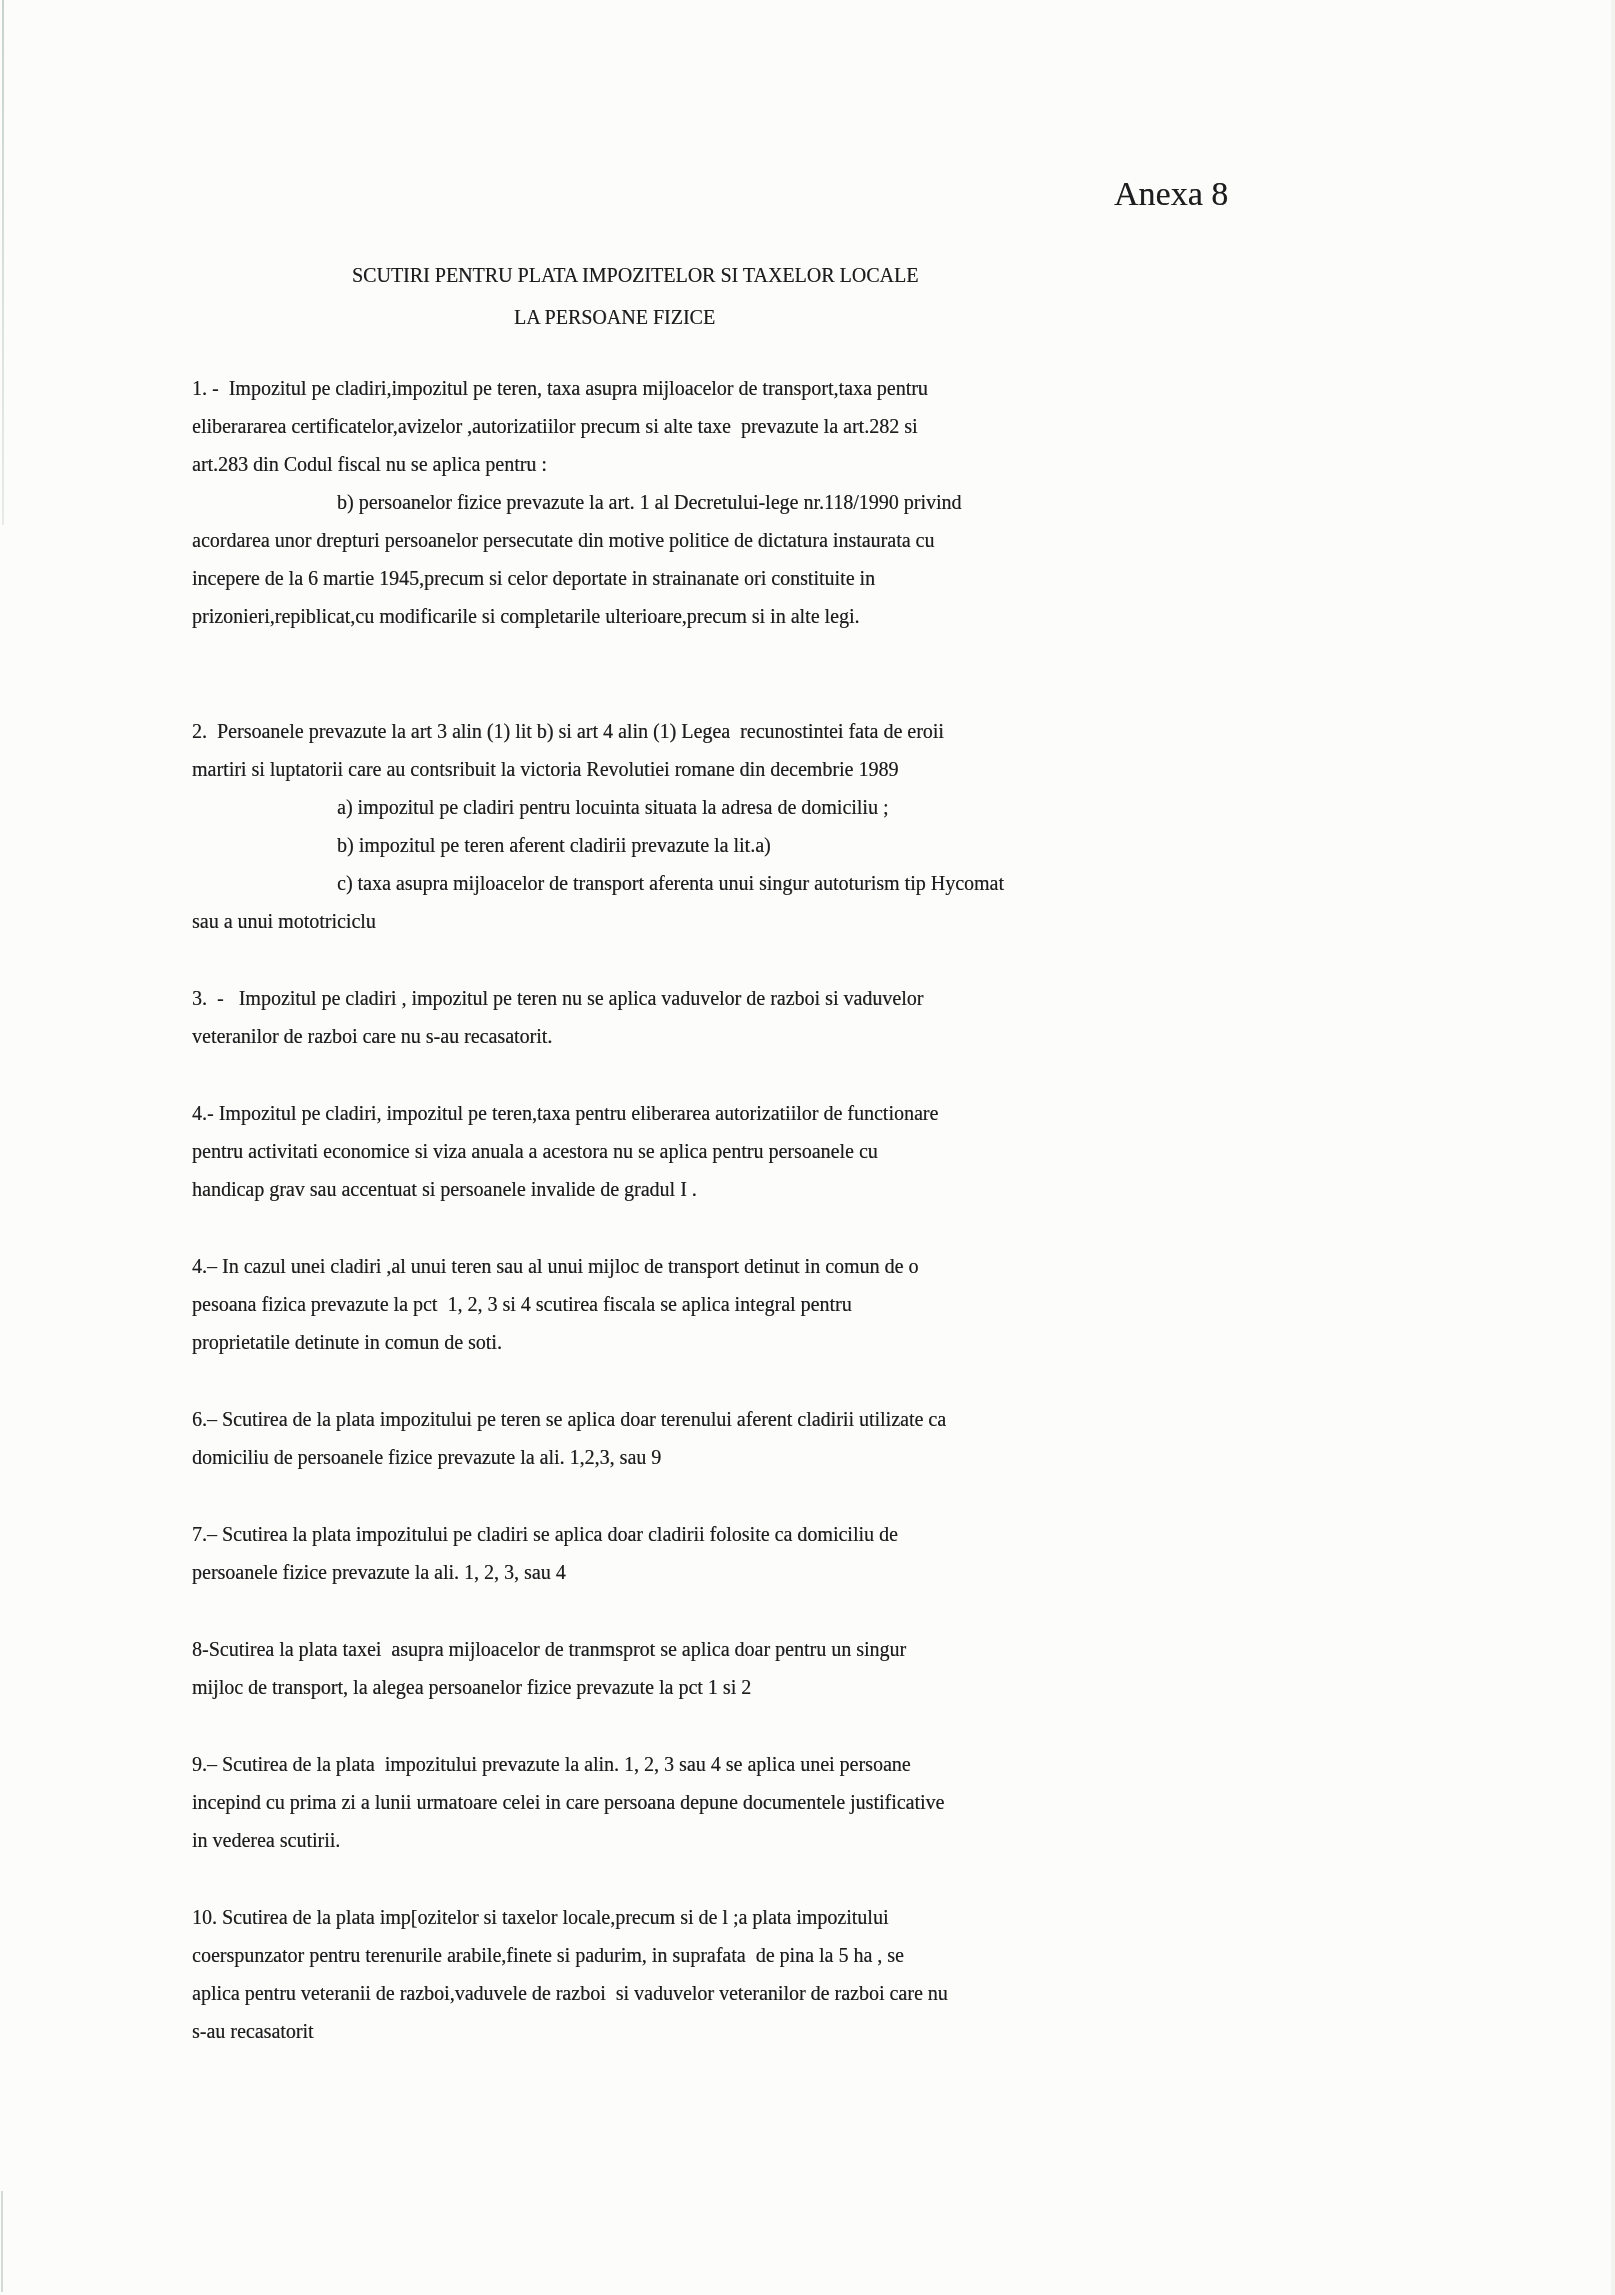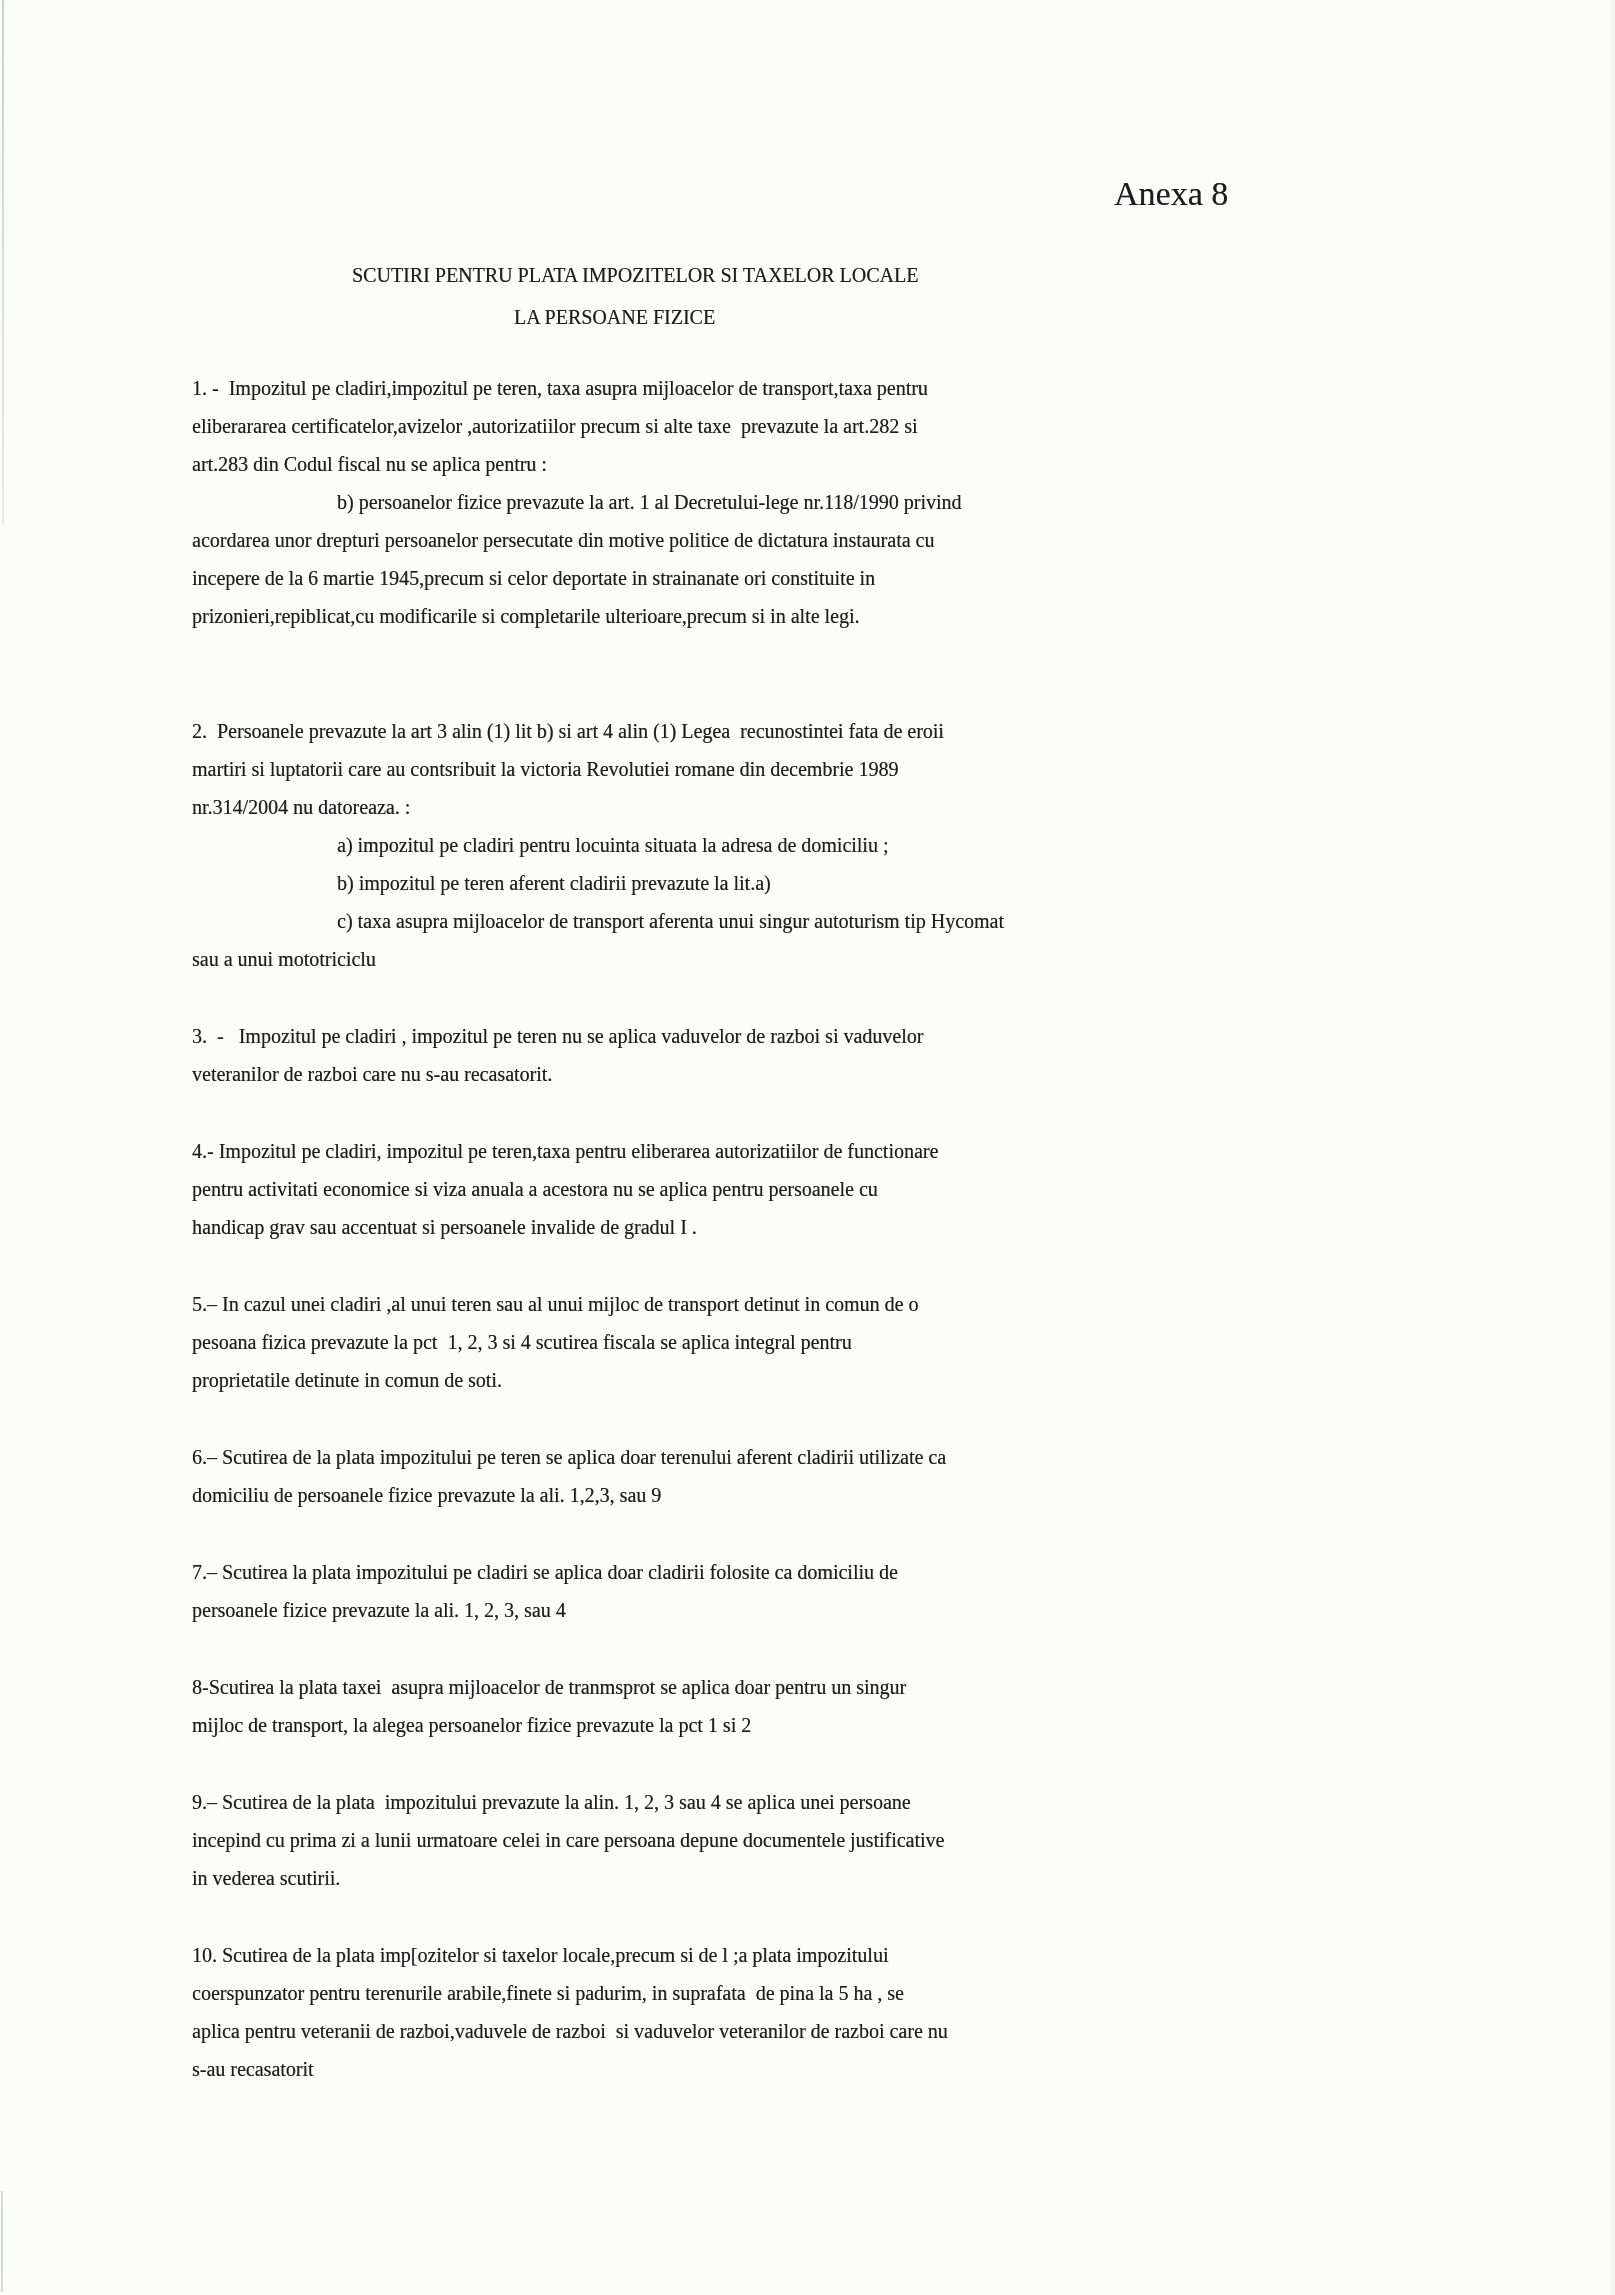--- a/index.html
+++ b/index.html
@@ -83,40 +83,39 @@
         <div class="ln">art.283 din Codul fiscal nu se aplica pentru :</div>
         <div class="ln ind">b) persoanelor fizice prevazute la art. 1 al Decretului-lege nr.118/1990 privind</div>
         <div class="ln">acordarea unor drepturi persoanelor persecutate din motive politice de dictatura instaurata cu</div>
         <div class="ln">incepere de la 6 martie 1945,precum si celor deportate in strainanate ori constituite in</div>
         <div class="ln">prizonieri,repiblicat,cu modificarile si completarile ulterioare,precum si in alte legi.</div>
       </div>
 
       <div class="para">
         <div class="ln">2.  Persoanele prevazute la art 3 alin (1) lit b) si art 4 alin (1) Legea  recunostintei fata de eroii</div>
         <div class="ln">martiri si luptatorii care au contsribuit la victoria Revolutiei romane din decembrie 1989</div>
-        <div class="ln">nr.314/2004 nu datoreaza. :</div>
         <div class="ln ind">a) impozitul pe cladiri pentru locuinta situata la adresa de domiciliu ;</div>
         <div class="ln ind">b) impozitul pe teren aferent cladirii prevazute la lit.a)</div>
         <div class="ln ind">c) taxa asupra mijloacelor de transport aferenta unui singur autoturism tip Hycomat</div>
         <div class="ln">sau a unui mototriciclu</div>
       </div>
 
       <div class="para">
         <div class="ln">3.  -   Impozitul pe cladiri , impozitul pe teren nu se aplica vaduvelor de razboi si vaduvelor</div>
         <div class="ln">veteranilor de razboi care nu s-au recasatorit.</div>
       </div>
 
       <div class="para">
         <div class="ln">4.- Impozitul pe cladiri, impozitul pe teren,taxa pentru eliberarea autorizatiilor de functionare</div>
         <div class="ln">pentru activitati economice si viza anuala a acestora nu se aplica pentru persoanele cu</div>
         <div class="ln">handicap grav sau accentuat si persoanele invalide de gradul I .</div>
       </div>
 
       <div class="para">
-        <div class="ln">5.– In cazul unei cladiri ,al unui teren sau al unui mijloc de transport detinut in comun de o</div>
+        <div class="ln">4.– In cazul unei cladiri ,al unui teren sau al unui mijloc de transport detinut in comun de o</div>
         <div class="ln">pesoana fizica prevazute la pct  1, 2, 3 si 4 scutirea fiscala se aplica integral pentru</div>
         <div class="ln">proprietatile detinute in comun de soti.</div>
       </div>
 
       <div class="para">
         <div class="ln">6.– Scutirea de la plata impozitului pe teren se aplica doar terenului aferent cladirii utilizate ca</div>
         <div class="ln">domiciliu de persoanele fizice prevazute la ali. 1,2,3, sau 9</div>
       </div>
 
       <div class="para">

